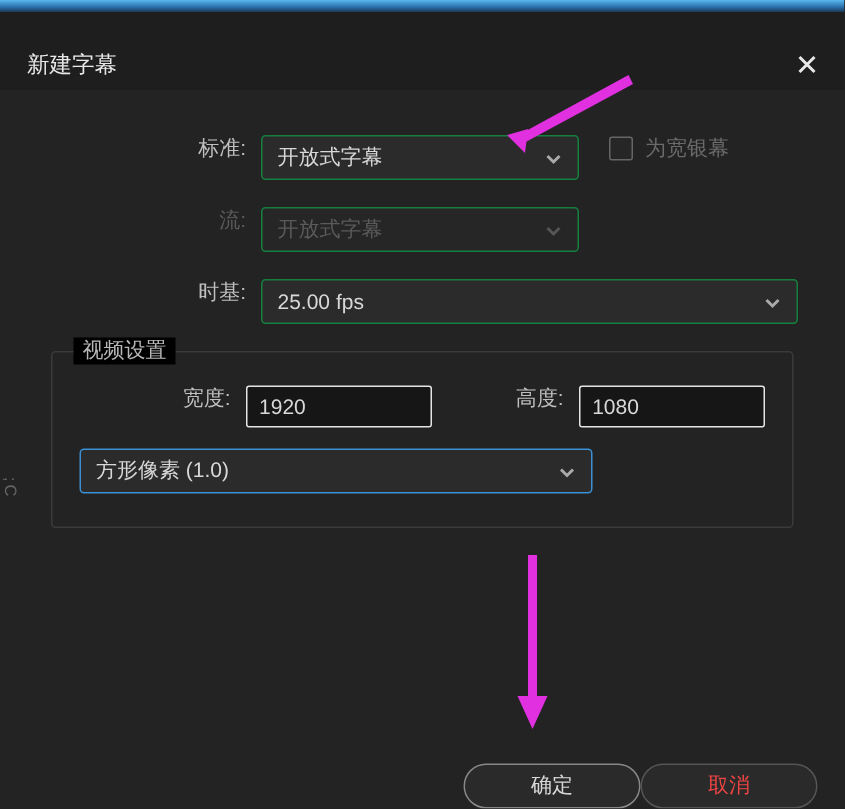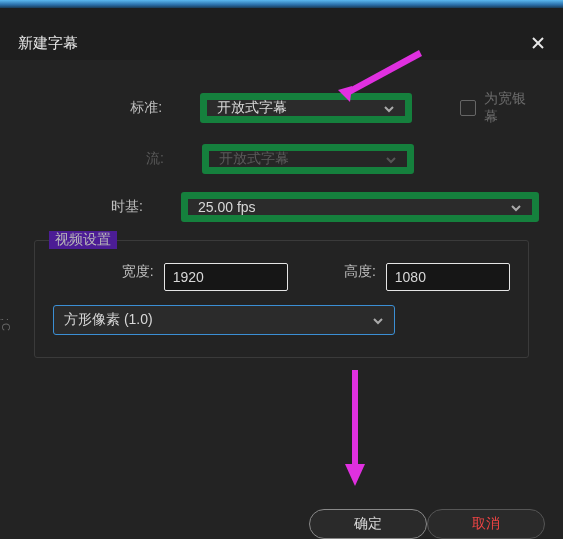--- a/index.html
+++ b/index.html
@@ -23,33 +23,33 @@
     .title-text { font-size: 15px; color: #e8e8e8; }
     .close-btn {
       width: 22px; height: 22px; display: flex; align-items: center; justify-content: center;
       cursor: pointer;
     }
     .close-btn svg { stroke: #e8e8e8; stroke-width: 2; }
     .body {
       padding: 30px 24px 20px 24px;
     }
     .row {
-      display: flex; align-items: center; margin-bottom: 18px; gap: 28px;
+      display: flex; align-items: flex-start; margin-bottom: 18px;
     }
     .label {
       text-align: right; color: #bfbfbf; font-size: 14px;
       padding-right: 10px;
     }
     .label.dim { color: #5a5a5a; }
     .w-label { width: 150px; }
     .select {
       flex: 0 0 212px;
       height: 30px;
       background: #2b2b2b;
-      border: 7px solid #15803d;
+      border: 1px solid #15803d;
       border-radius: 3px;
       display: flex; align-items: center; justify-content: space-between;
       padding: 0 10px;
       color: #d8d8d8; font-size: 14px;
       cursor: pointer;
     }
     .select.disabled { color: #5a5a5a; background: #262626; cursor: default; }
     .select.wide { flex: 0 0 358px; }
     .select.highlighted { border: 1.6px solid #3b8fd4; flex: 0 0 342px; }
     .chev svg { stroke: #aaa; stroke-width: 2; fill: none; }
@@ -64,21 +64,21 @@
     .checkbox-label { color: #6a6a6a; font-size: 14px; }
     .fieldset {
       border: 1px solid #3a3a3a;
       border-radius: 3px;
       margin: 12px 10px 0 10px;
       padding: 22px 18px 20px 18px;
       position: relative;
     }
     .fieldset-legend {
       position: absolute; top: -10px; left: 14px;
-      background: #4c1d95; padding: 0 6px;
+      background: #000000; padding: 0 6px;
       color: #b8b8b8; font-size: 14px;
     }
     .fs-row { display: flex; align-items: flex-start; margin-bottom: 14px; }
     .fs-label { text-align: right; width: 120px; color: #bfbfbf; font-size: 14px; padding-right: 10px; }
     .input {
       height: 28px; background: #161616; border: 1px solid #e5e5e5;
       border-radius: 2px; color: #d8d8d8; font-size: 14px;
       padding: 0 8px; display: flex; align-items: center;
     }
     .input.w-small { width: 134px; }

